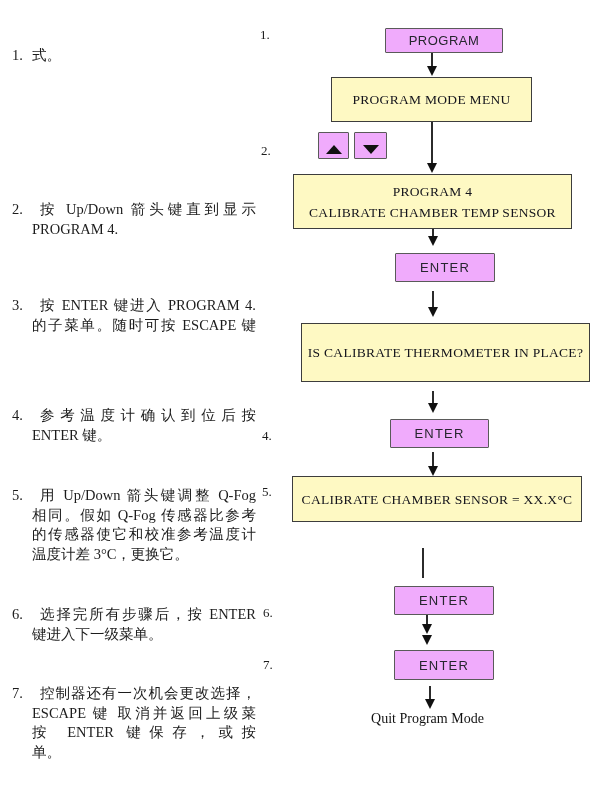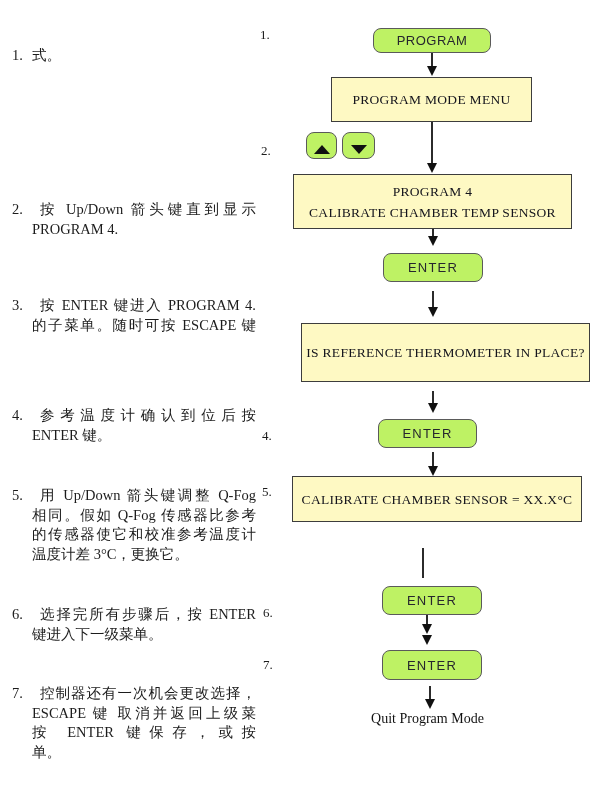--- a/index.html
+++ b/index.html
@@ -12,25 +12,25 @@
   
   .step{position:absolute;left:8px;width:248px;font-size:14.5px;line-height:19.5px;}
   .step .num{position:absolute;left:4px;top:0;}
   .step .lines{margin-left:24px;}
   .ln{text-align:justify;text-align-last:justify;}
   .ln.last{text-align:left;text-align-last:left;}
   .ln.first{text-indent:8px;}
   
   .marker{position:absolute;font-size:13px;}
   .key{
-    position:absolute;box-sizing:border-box;background:#bef264;
-    border:1.6px solid #5a5a5a;border-radius:8px;
+    position:absolute;box-sizing:border-box;background:#f0abfc;
+    border:1.6px solid #5a5a5a;border-radius:1px;
     display:flex;align-items:center;justify-content:center;
     font-family:"Liberation Sans","DejaVu Sans",sans-serif;
-    font-size:13px;letter-spacing:1.2px;color:#26262e;
+    font-size:13px;letter-spacing:1.2px;color:#26262e;margin-left:12px;
   }
   .disp{
     position:absolute;box-sizing:border-box;background:#fef9c3;
     border:1.8px solid #3d3d3d;
     display:flex;flex-direction:column;align-items:center;justify-content:center;
     font-size:13.5px;letter-spacing:.3px;color:#14141c;text-align:center;
     line-height:21px;
   }
   .vline{position:absolute;width:2px;background:#2b2b2b;}
   .ahead{position:absolute;width:0;height:0;
@@ -136,21 +136,21 @@
   </div>
 
   <div class="vline" style="left:432px;top:229px;height:9px"></div>
   <div class="ahead" style="left:428px;top:236px"></div>
 
   <div class="key" style="left:383px;top:253px;width:100px;height:29px">ENTER</div>
 
   <div class="vline" style="left:432px;top:291px;height:17px"></div>
   <div class="ahead" style="left:428px;top:307px"></div>
 
-  <div class="disp" style="left:301px;top:323px;width:289px;height:59px">IS REFERENCE THERMOMETER IN PLACE?</div>
+  <div class="disp" style="left:301px;top:323px;width:289px;height:59px">IS CALIBRATE THERMOMETER IN PLACE?</div>
 
   <div class="vline" style="left:432px;top:391px;height:13px"></div>
   <div class="ahead" style="left:428px;top:403px"></div>
 
   <div class="key" style="left:378px;top:419px;width:99px;height:29px">ENTER</div>
 
   <div class="vline" style="left:432px;top:452px;height:16px"></div>
   <div class="ahead" style="left:428px;top:466px"></div>
 
   <div class="disp" style="left:292px;top:476px;width:290px;height:46px">CALIBRATE CHAMBER SENSOR = XX.X°C</div>

